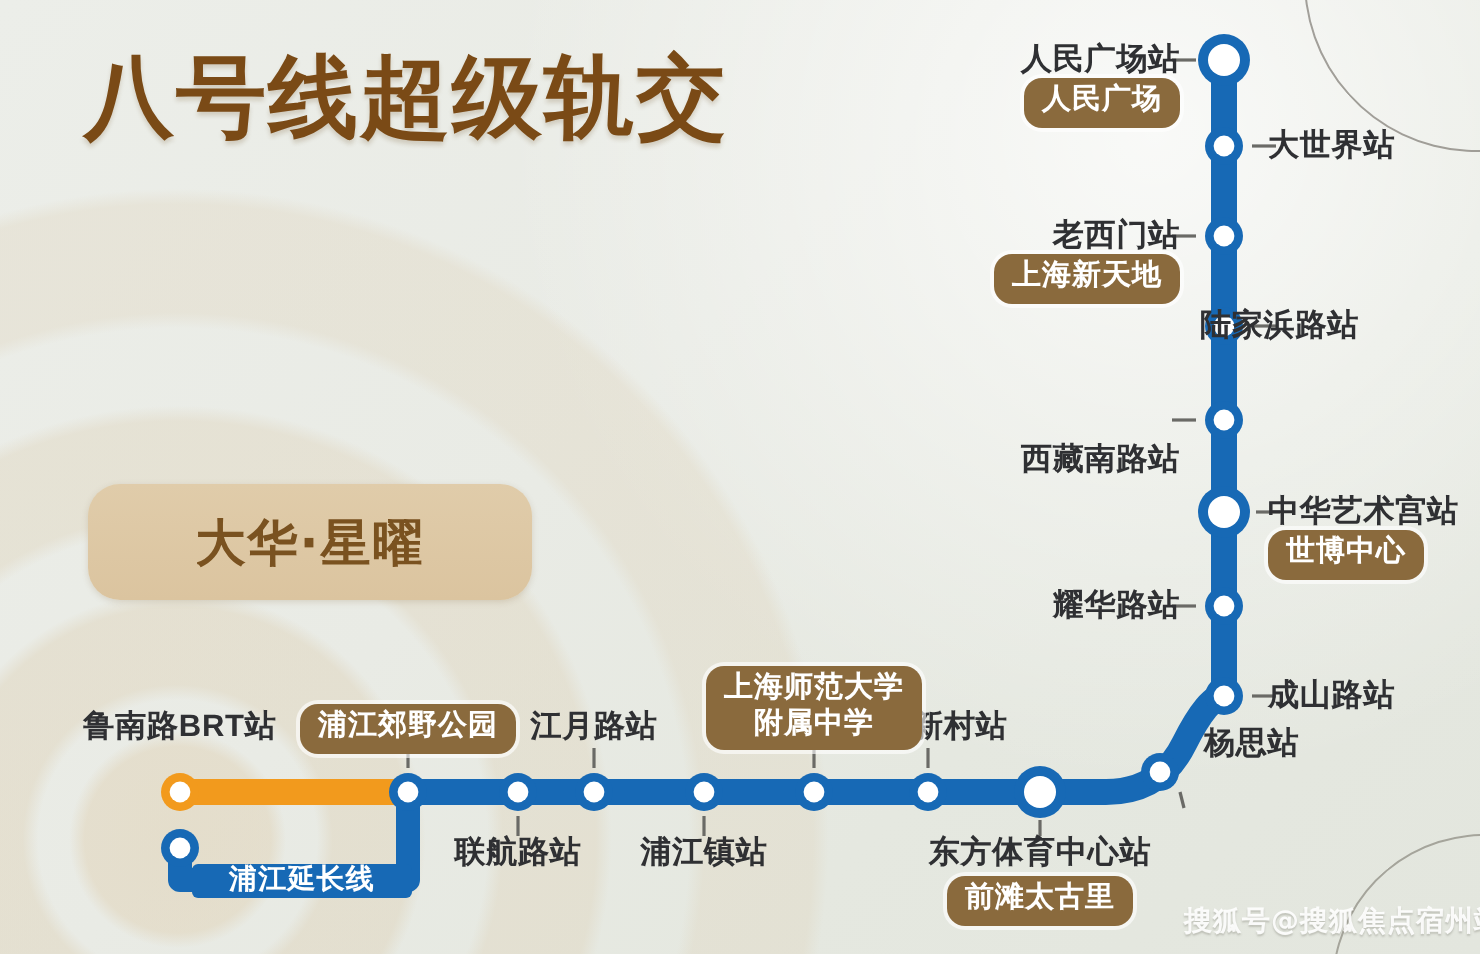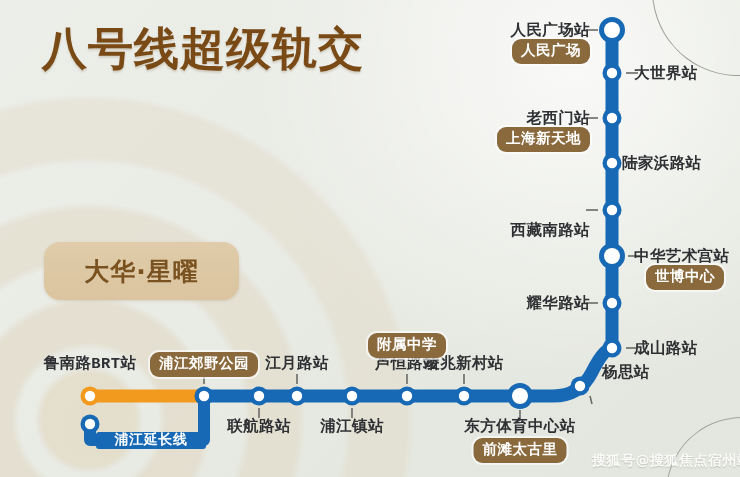--- a/index.html
+++ b/index.html
@@ -28,55 +28,55 @@
   .hl-line{
     color:#7a4a16;font-weight:bold;letter-spacing:1px;line-height:1.02;
     text-shadow:0 2px 2px rgba(120,90,50,.22);
     font-family:"DejaVu Sans","Liberation Sans",sans-serif;
   }
   .hl1{font-size:45px;}
   .hl2{font-size:45px;margin-top:9px;}
 
   .brand-badge{
     position:absolute;left:44px;top:242px;z-index:6;
-    width:195px;height:58px;border-radius:16px;
+    width:222px;height:58px;border-radius:16px;
     background:linear-gradient(180deg,#e0ccaa 0%,#dbc49f 100%);
     display:flex;align-items:center;justify-content:center;
     box-shadow:0 1px 3px rgba(140,115,75,.22);
   }
   .brand-badge span{
     color:#7a5220;font-size:25px;font-weight:bold;letter-spacing:1px;
     font-family:"DejaVu Sans","Liberation Sans",sans-serif;
   }
 
   
   #metro{position:absolute;left:0;top:0;width:740px;height:477px;z-index:3;}
 
   .stn-label{
     position:absolute;z-index:5;white-space:nowrap;
     color:#2f3033;font-size:15.5px;font-weight:bold;letter-spacing:.4px;
-    font-family:Liberation Mono, monospace;
+    font-family:Liberation Sans, sans-serif;
     text-align:right;
   }
   .stn-label.r{transform:translate(0,-50%);}
   .stn-label.l{transform:translate(-100%,-50%);}
   .stn-label.top{transform:translate(-50%,-100%);}
   .stn-label.bot{transform:translate(-50%,0);}
 
   .poi{
     position:absolute;z-index:5;white-space:nowrap;
     background:#8a6a3d;color:#fff;border-radius:9px;
     padding:3px 9px 4px;font-size:14.5px;font-weight:bold;letter-spacing:.5px;
     box-shadow:0 0 0 2px rgba(255,255,255,.62);
     font-family:"DejaVu Sans","Liberation Sans",sans-serif;
     text-align:center;line-height:1.22;
   }
   .poi.c{transform:translate(-50%,0);}
   .poi.l{transform:translate(-100%,0);}
-  .poi.r{transform:translate(0,0);margin-left:12px;}
+  .poi.r{transform:translate(0,0);}
 
   .branch-tag{
     position:absolute;z-index:5;white-space:nowrap;
     color:#ffffff;font-size:14px;font-weight:bold;letter-spacing:.6px;
     font-family:"DejaVu Sans","Liberation Sans",sans-serif;
     transform:translate(-50%,-50%);
   }
 
   .watermark{
     position:absolute;z-index:7;white-space:nowrap;
@@ -203,21 +203,21 @@
           <circle cx="90" cy="424" r="9.5" fill="#1769b5"></circle>
           <circle cx="90" cy="424" r="5.2" fill="#ffffff"></circle>
         </g>
       </g>
   </svg>
 
   <div id="labels">
       <div class="stn-label l" style="left: 590px; top: 30px;">人民广场站</div>
       <div class="stn-label r" style="left: 634px; top: 73px;">大世界站</div>
       <div class="stn-label l" style="left: 590px; top: 118px;">老西门站</div>
-      <div class="stn-label r" style="left: 622px; top: 163px;">陆家浜路站</div>
+      <div class="stn-label r" style="left: 600px; top: 163px;">陆家浜路站</div>
       <div class="stn-label l" style="left: 590px; top: 210px; margin-top: 20px;">西藏南路站</div>
       <div class="stn-label r" style="left: 634px; top: 256px;">中华艺术宫站</div>
       <div class="stn-label l" style="left: 590px; top: 303px;">耀华路站</div>
       <div class="stn-label r" style="left: 634px; top: 348px;">成山路站</div>
       <div class="stn-label r" style="left: 602px; top: 372px;">杨思站</div>
       <div class="stn-label bot" style="left: 520px; top: 416px;">东方体育中心站</div>
       <div class="stn-label top" style="left: 464px; top: 374px;">凌兆新村站</div>
       <div class="stn-label top" style="left: 407px; top: 374px;">芦恒路站</div>
       <div class="stn-label bot" style="left: 352px; top: 416px;">浦江镇站</div>
       <div class="stn-label top" style="left: 297px; top: 374px;">江月路站</div>
@@ -232,20 +232,21 @@
       <div class="poi l" style="left: 590px; top: 127px;">
         <div>上海新天地</div>
       </div>
       <div class="poi r" style="left: 634px; top: 265px;">
         <div>世博中心</div>
       </div>
       <div class="poi c" style="left: 520px; top: 438px;">
         <div>前滩太古里</div>
       </div>
       <div class="poi c" style="left: 407px; top: 333px;">
+        <div>上海师范大学</div>
         <div>附属中学</div>
       </div>
       <div class="poi c" style="left: 204px; top: 352px;">
         <div>浦江郊野公园</div>
       </div>
     </div>
 
   <div class="branch-tag" style="left:151px;top:440px;">浦江延长线</div>
 
   <div class="watermark" style="left:592px;top:452px;">搜狐号@搜狐焦点宿州站</div>

